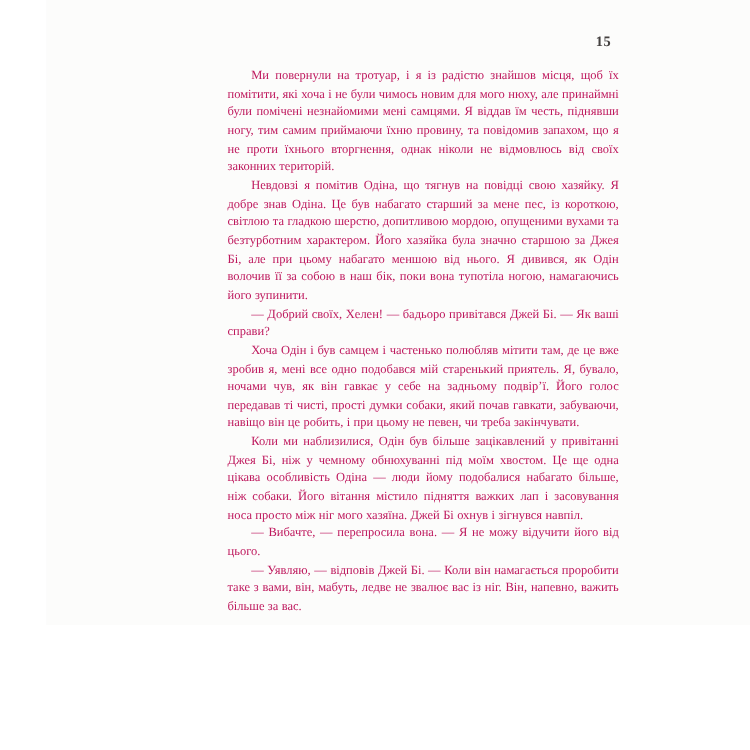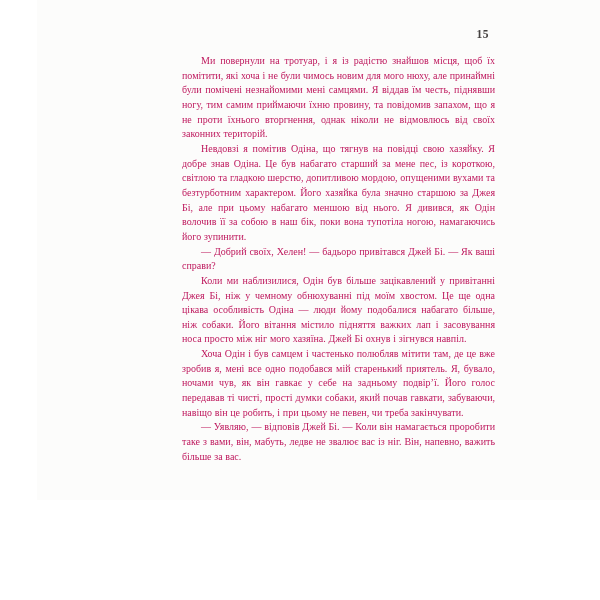--- a/index.html
+++ b/index.html
@@ -50,17 +50,18 @@
 <body>
 
 <div class="viewport">
   <div class="page-number-row">
     <span class="page-number">15</span>
   </div>
   <div class="text-block">
     <p class="para">Ми повернули на тротуар, і я із радістю знайшов місця, щоб їх помітити, які хоча і не були чимось новим для мого нюху, але принаймні були помічені незнайомими мені самцями. Я віддав їм честь, піднявши ногу, тим самим приймаючи їхню провину, та повідомив запахом, що я не проти їхнього вторгнення, однак ніколи не відмовлюсь від своїх законних територій.</p>
     <p class="para">Невдовзі я помітив Одіна, що тягнув на повідці свою хазяйку. Я добре знав Одіна. Це був набагато старший за мене пес, із короткою, світлою та гладкою шерстю, допитливою мордою, опущеними вухами та безтурботним характером. Його хазяйка була значно старшою за Джея Бі, але при цьому набагато меншою від нього. Я дивився, як Одін волочив її за собою в наш бік, поки вона тупотіла ногою, намагаючись його зупинити.</p>
     <p class="para">— Добрий своїх, Хелен! — бадьоро привітався Джей Бі. — Як ваші справи?</p>
+    <p class="para">Хоча Одін і був самцем і частенько полюбляв мітити там, де це вже зробив я, мені все одно подобався мій старенький приятель. Я, бувало, ночами чув, як він гавкає у себе на задньому подвір’ї. Його голос передавав ті чисті, прості думки собаки, який почав гавкати, забуваючи, навіщо він це робить, і при цьому не певен, чи треба закінчувати.</p>
     <p class="para">Коли ми наблизилися, Одін був більше зацікавлений у привітанні Джея Бі, ніж у чемному обнюхуванні під моїм хвостом. Це ще одна цікава особливість Одіна — люди йому подобалися набагато більше, ніж собаки. Його вітання містило підняття важких лап і засовування носа просто між ніг мого хазяїна. Джей Бі охнув і зігнувся навпіл.</p>
-    <p class="para">Хоча Одін і був самцем і частенько полюбляв мітити там, де це вже зробив я, мені все одно подобався мій старенький приятель. Я, бувало, ночами чув, як він гавкає у себе на задньому подвір’ї. Його голос передавав ті чисті, прості думки собаки, який почав гавкати, забуваючи, навіщо він це робить, і при цьому не певен, чи треба закінчувати.</p>
+    <p class="para">— Вибачте, — перепросила вона. — Я не можу відучити його від цього.</p>
     <p class="para">— Уявляю, — відповів Джей Бі. — Коли він намагається проробити таке з вами, він, мабуть, ледве не звалює вас із ніг. Він, напевно, важить більше за вас.</p>
   </div>
 </div>
 
 </body></html>

